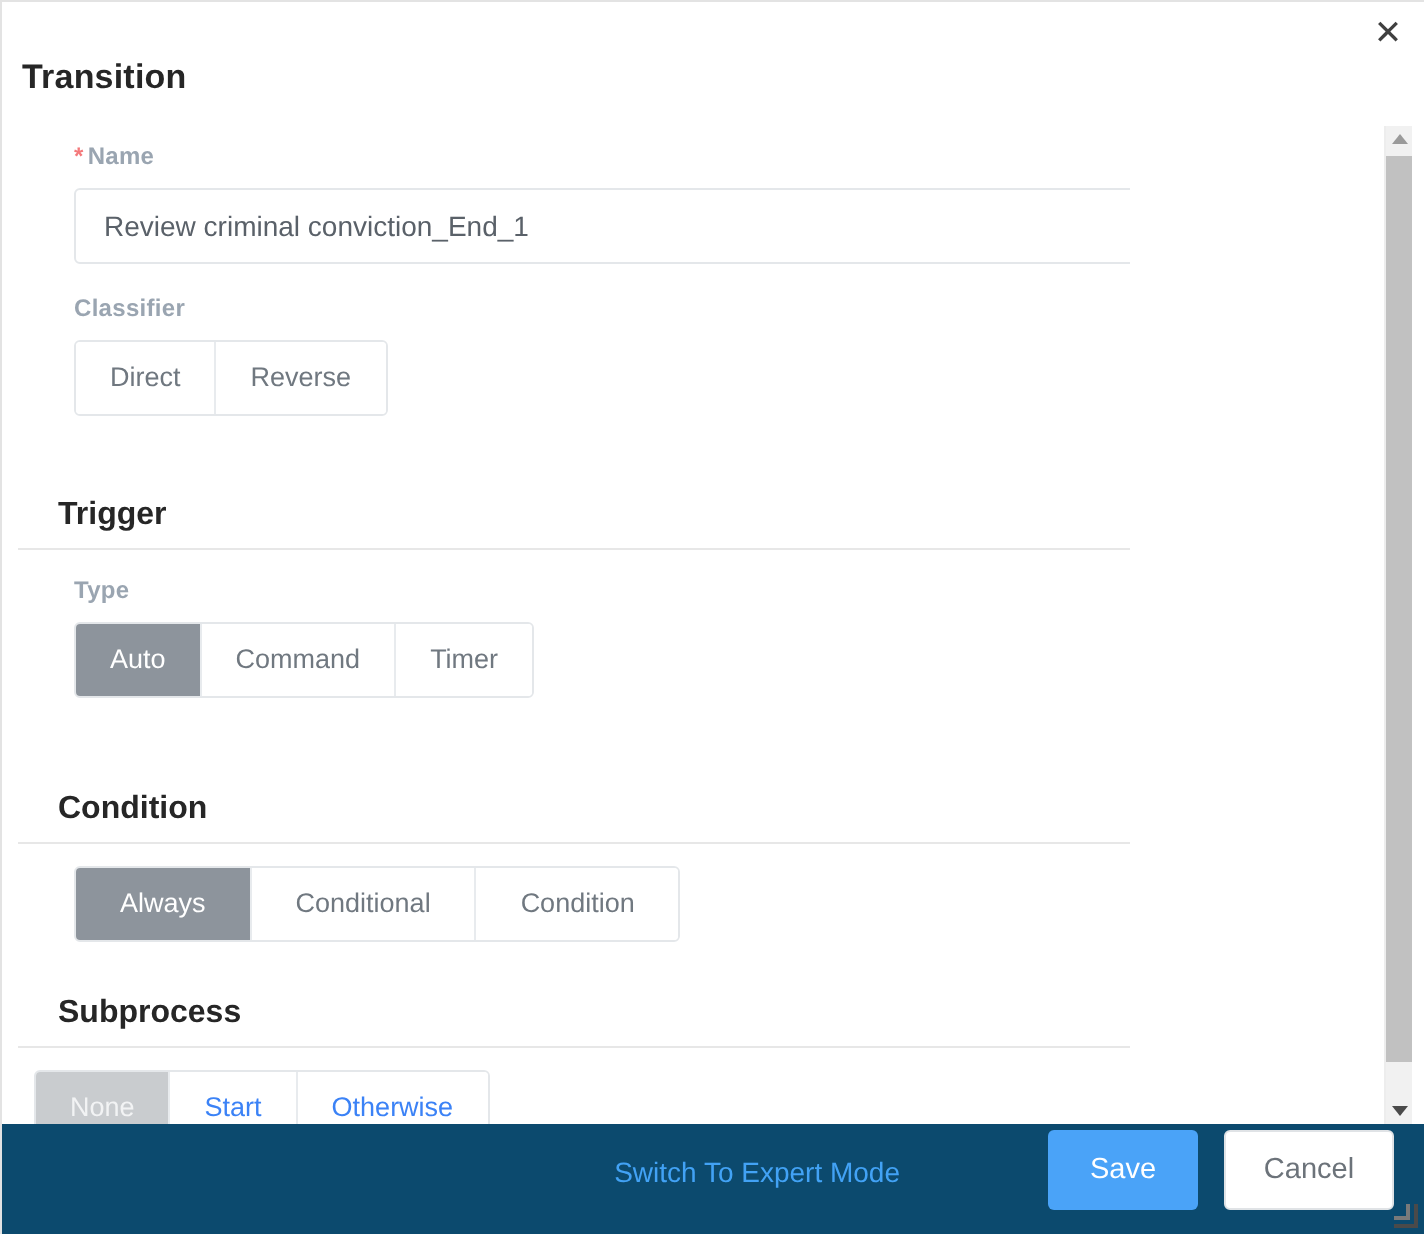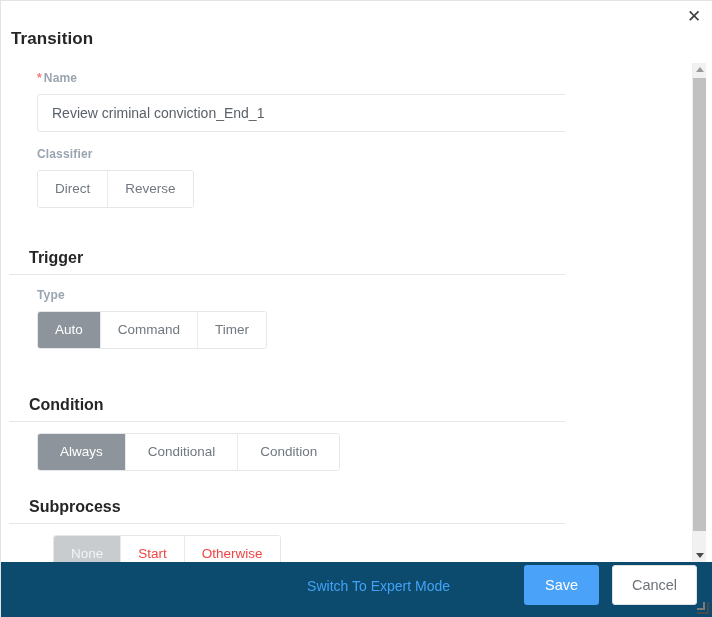--- a/index.html
+++ b/index.html
@@ -121,21 +121,21 @@
     line-height: 36px;
     cursor: pointer;
     white-space: nowrap;
     text-align: center;
   }
   .btn-group .seg:last-child { border-right: none; }
   .btn-group .seg.active {
     background: #8d949c;
     color: #ffffff;
   }
-  .btn-group.muted .seg { color: #ef4444; }
+  .btn-group.muted .seg { color: #3b82f6; }
   .btn-group.muted .seg.active {
     background: #c9cccf;
     color: #f2f3f4;
   }
 
   
   .section-heading {
     font-size: 16px;
     font-weight: 600;
     color: #262626;
@@ -303,21 +303,21 @@
             <button class="seg active" style="padding:0 22px;">Always</button>
             <button class="seg" style="padding:0 22px;">Conditional</button>
             <button class="seg" style="padding:0 22px;">Condition</button>
           </div>
         </div>
       </div>
 
       <div class="abs" style="left:0; top:437px; width:692px;">
         <div class="section-heading">Subprocess</div>
         <div class="section-rule"></div>
-        <div style="padding-left:52px; padding-top:11px;">
+        <div style="padding-left:16px; padding-top:11px;">
           <div class="btn-group muted">
             <button class="seg active">None</button>
             <button class="seg">Start</button>
             <button class="seg">Otherwise</button>
           </div>
         </div>
       </div>
 
     </div>
   </div>

